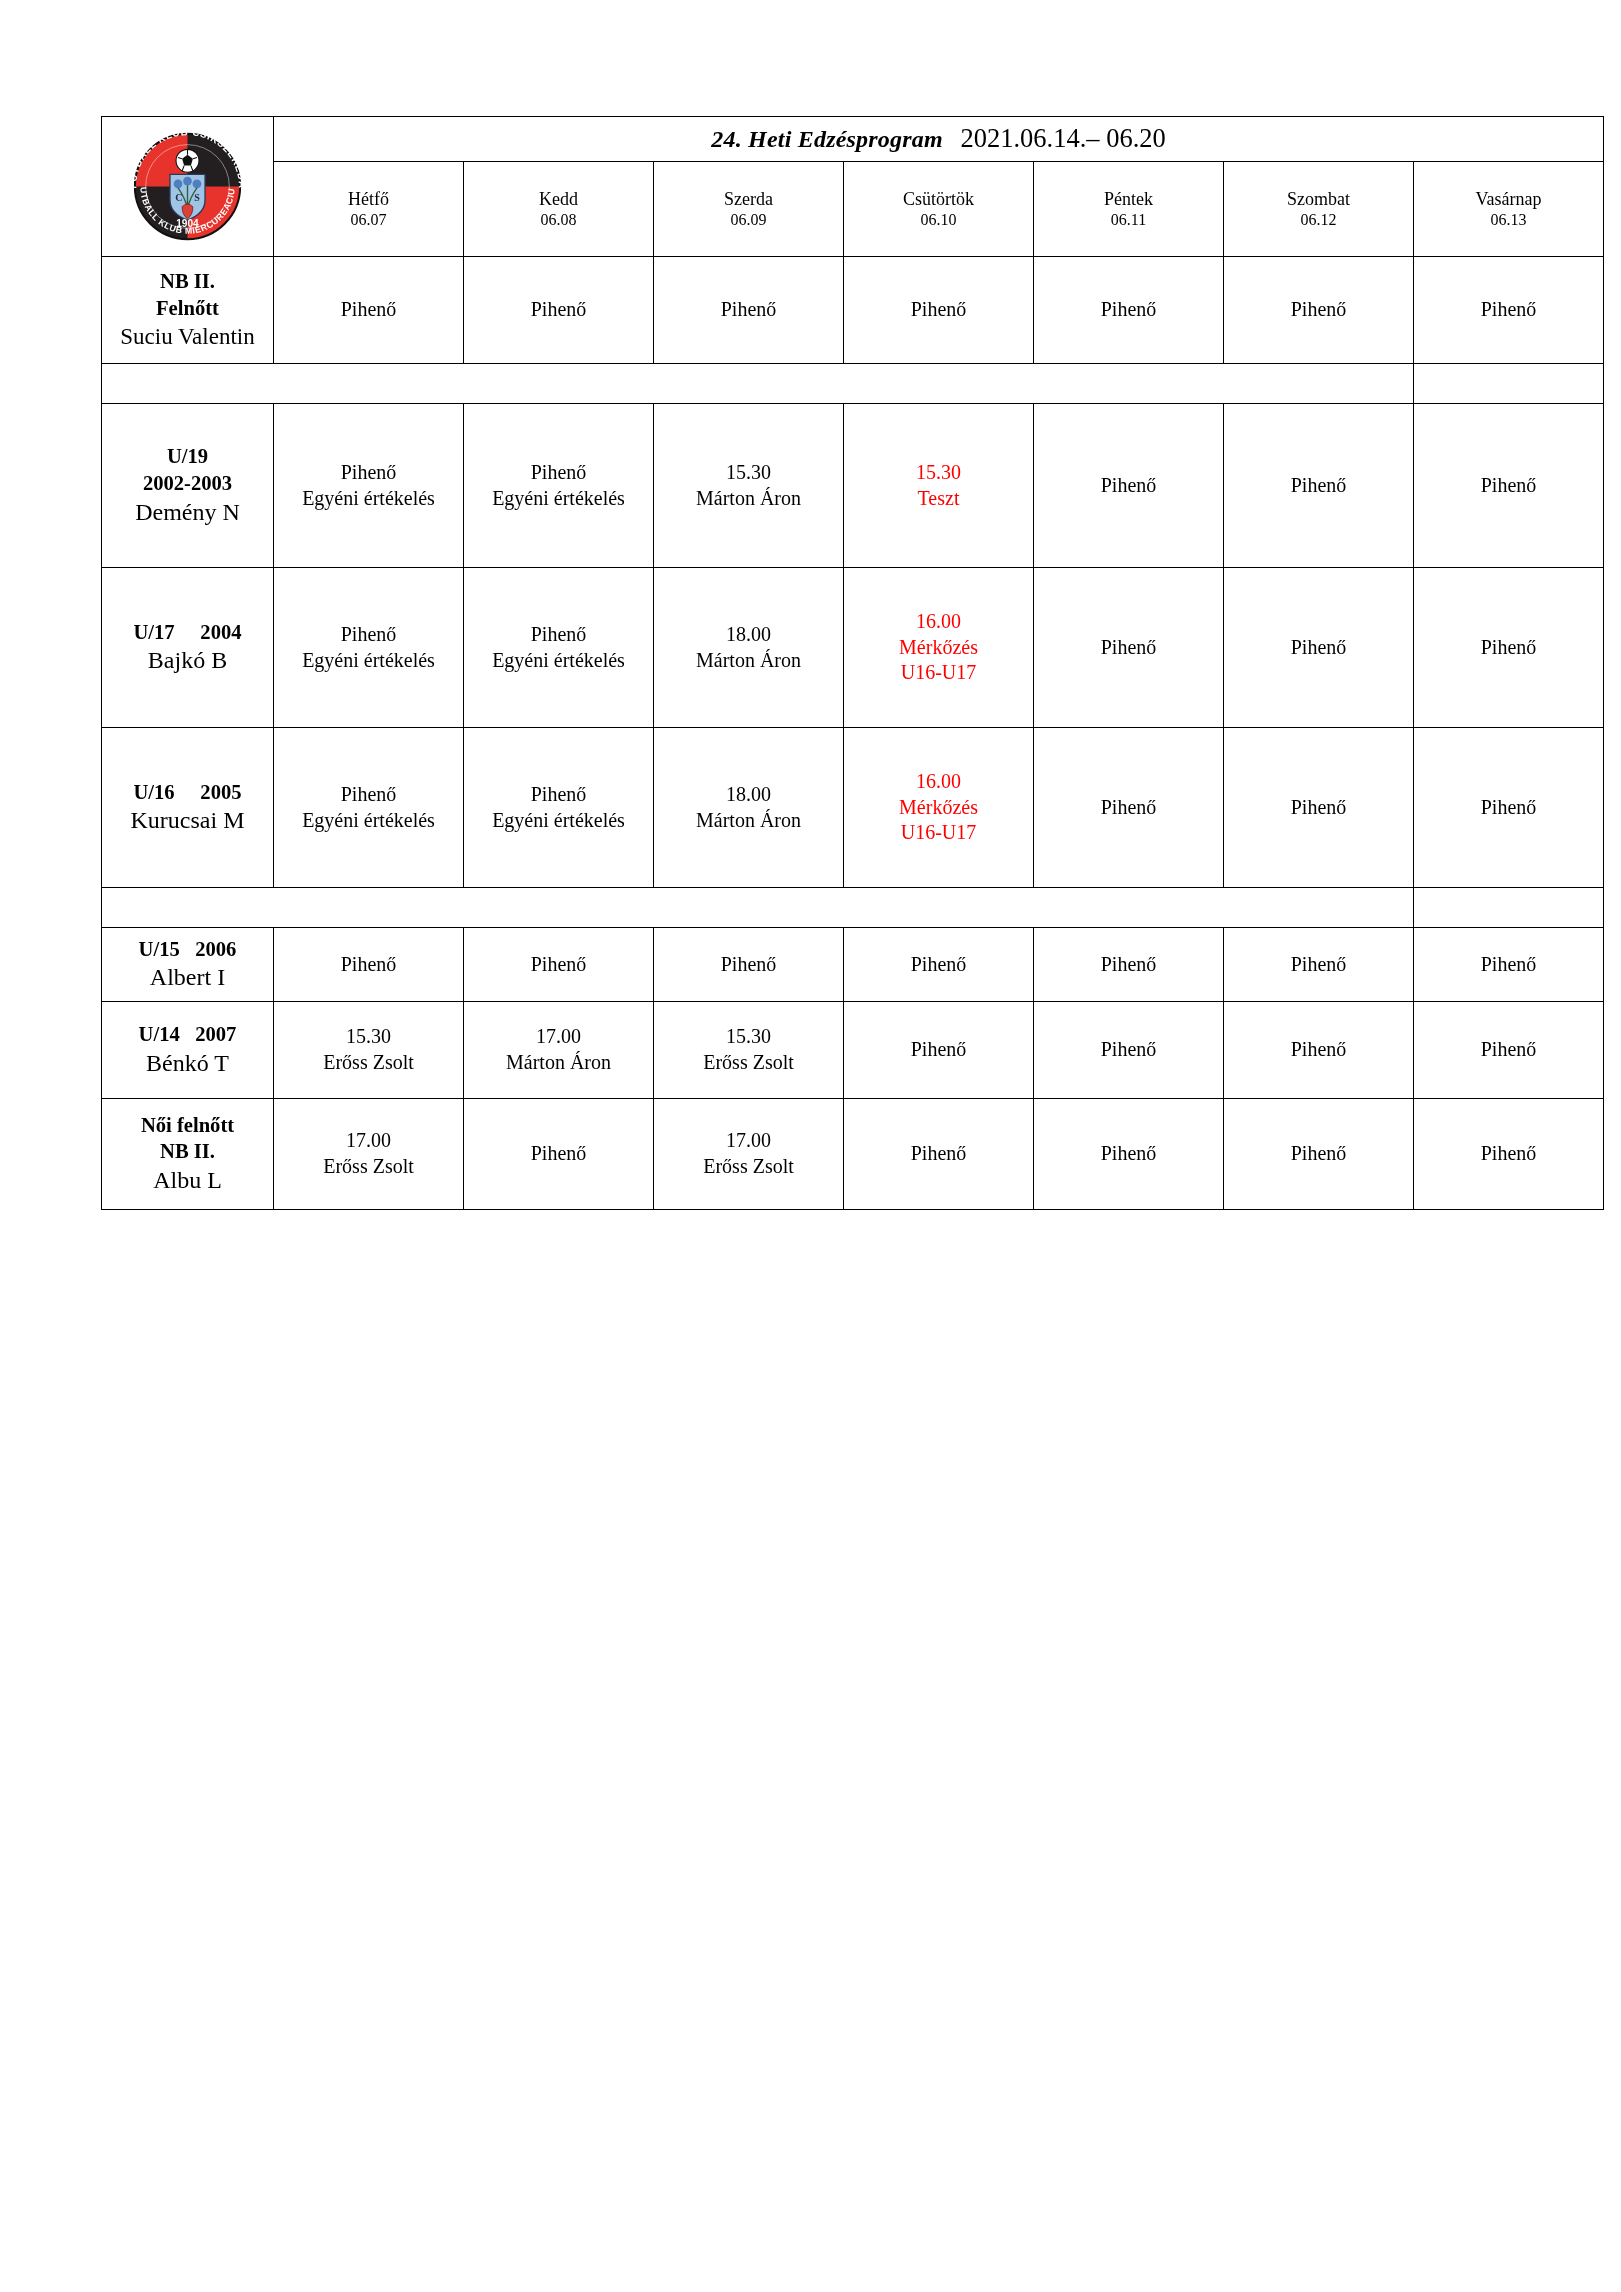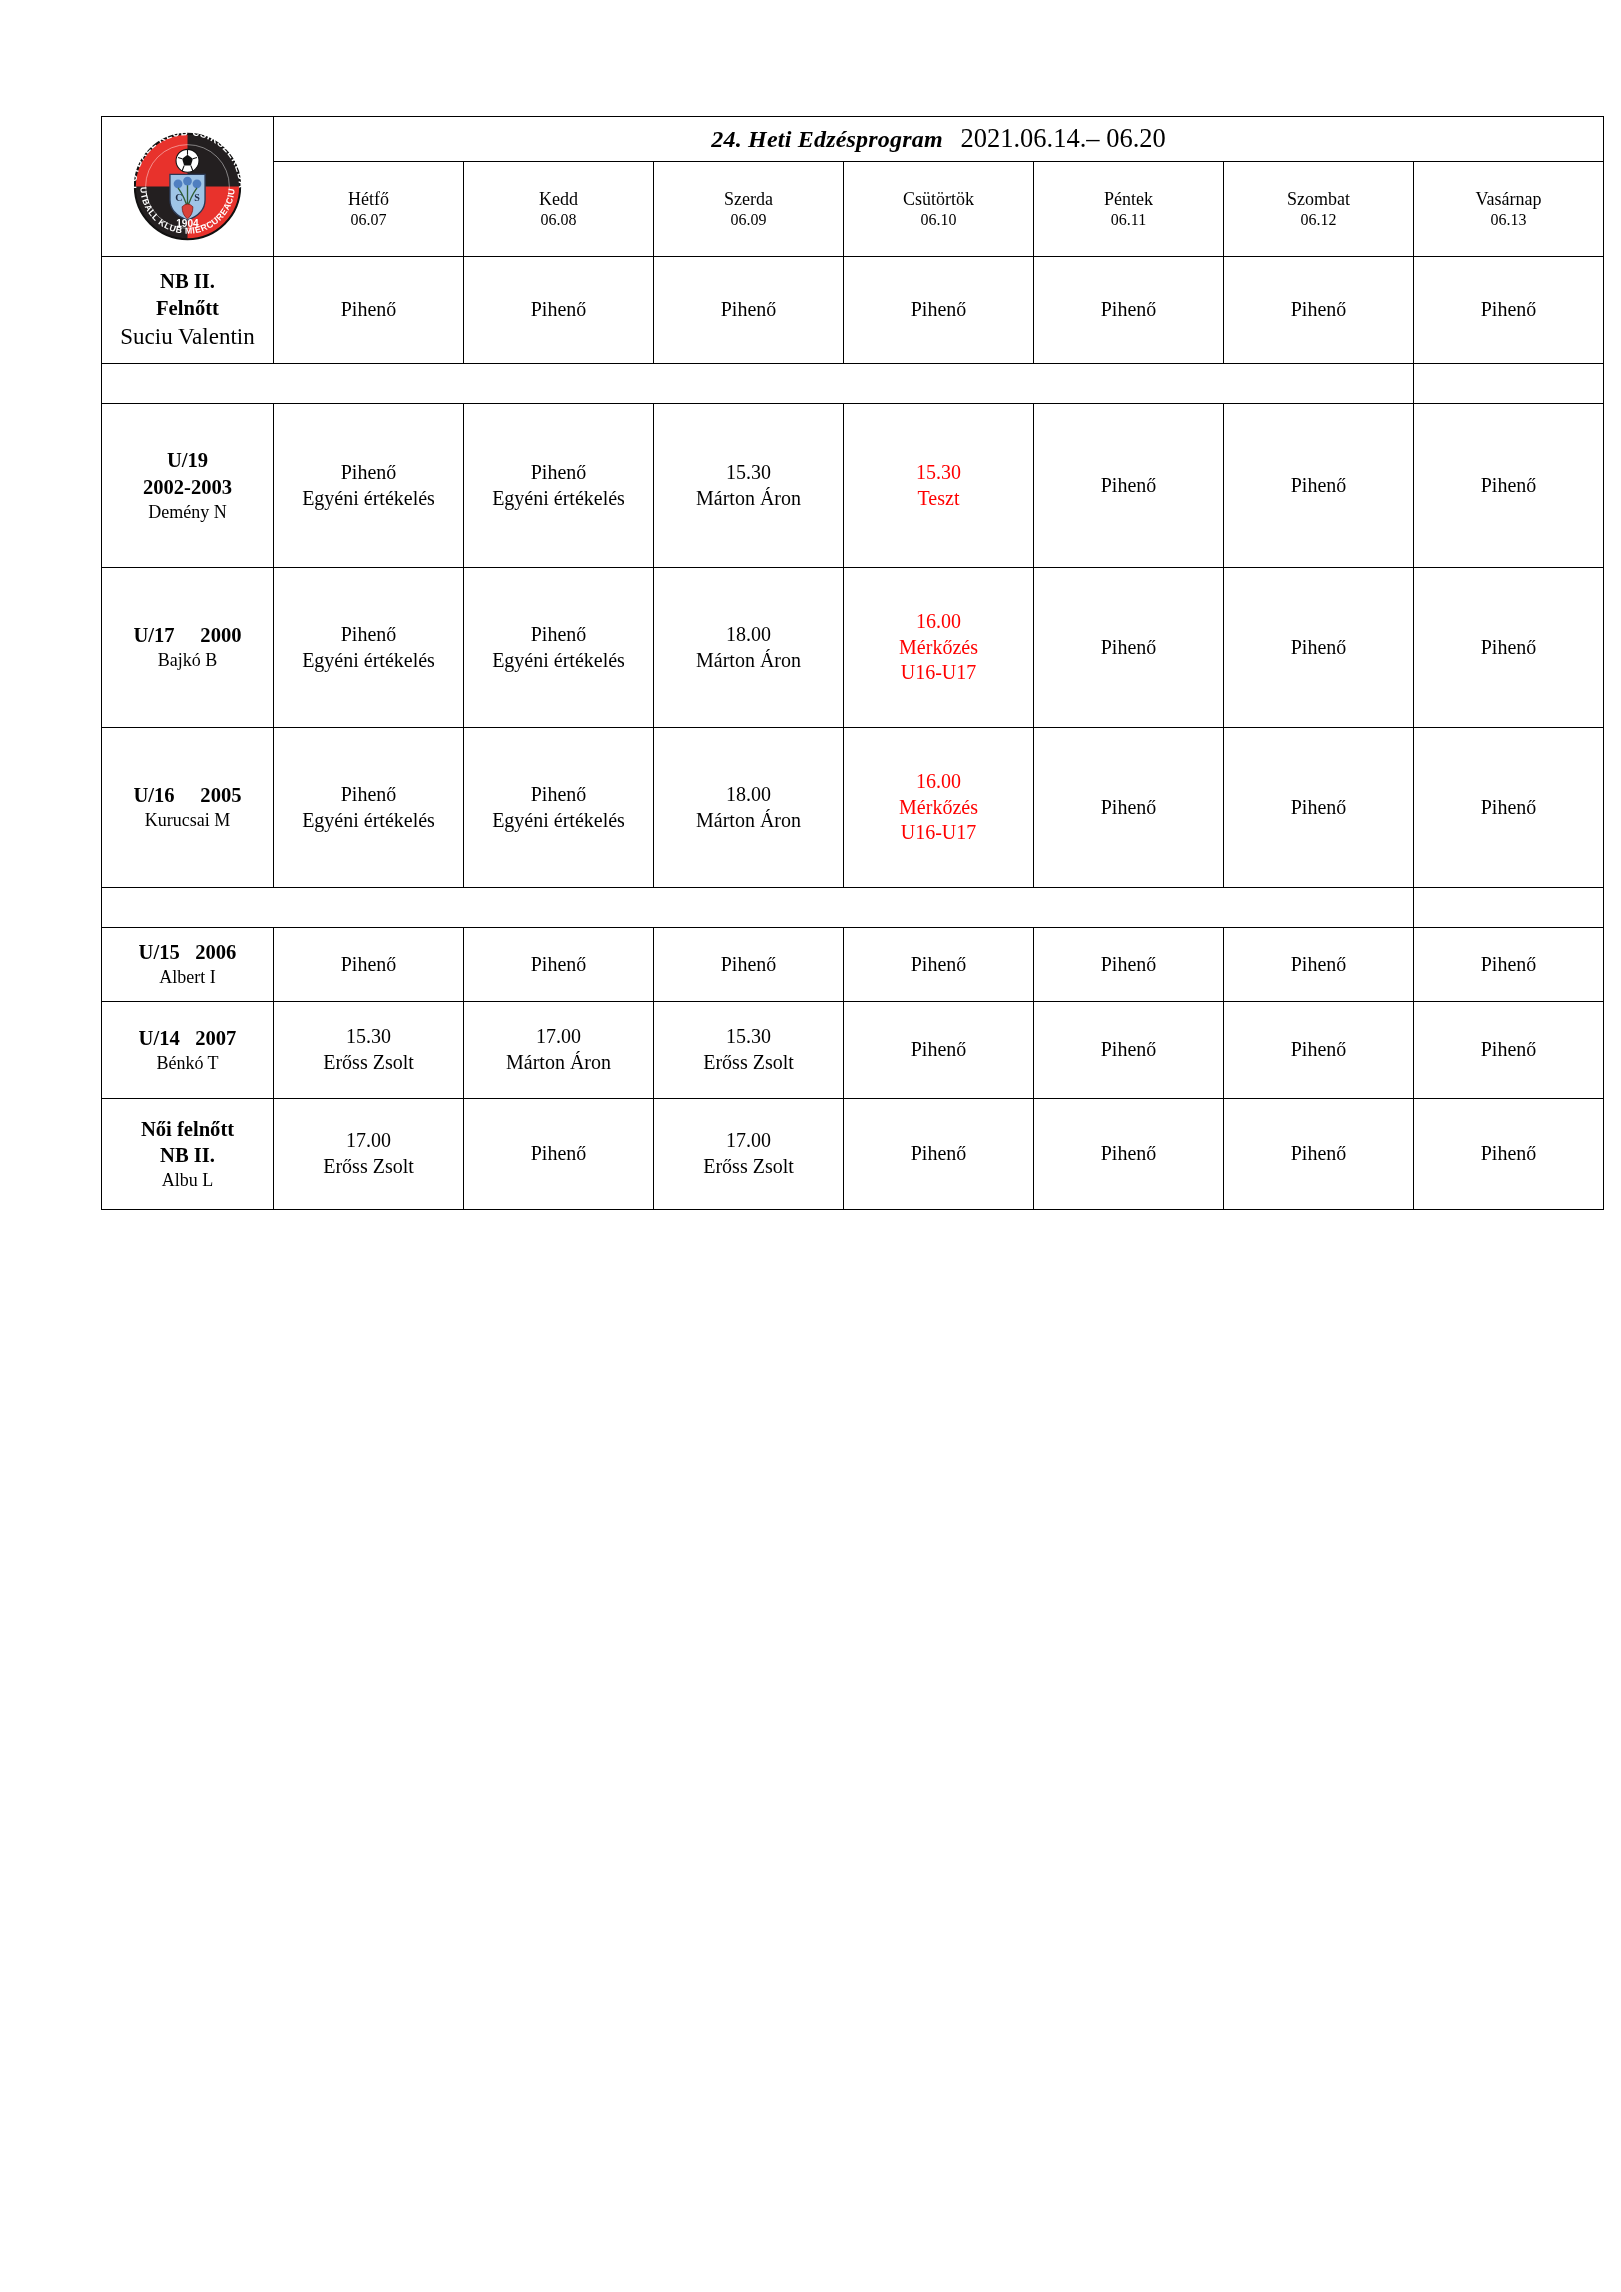--- a/index.html
+++ b/index.html
@@ -87,21 +87,21 @@
   
   .team-cell { padding: 3.9px 2px; }
   .team-title {
     font-weight: bold;
     font-size: 20.6px;
     line-height: 1.3;
     white-space: pre;
   }
   .team-sub {
     font-weight: normal;
-    font-size: 18px;
+    font-size: 24px;
     line-height: 1.3;
   }
   .cell-lines { white-space: pre-line; }
   .red { color: #ff0000; }
 
   
   .row-nb td      { height: 102px; }
   .row-spacer td  { height: 35px; }
   .row-u19 td     { height: 159px; }
   .row-u17 td     { height: 155px; }
@@ -268,21 +268,21 @@
             </td>
             <td>
               <div class="cell-lines">Pihenő</div>
             </td>
             <td>
               <div class="cell-lines">Pihenő</div>
             </td>
           </tr>
           <tr class="row-u17">
             <td class="team-cell">
-              <div class="team-title">U/17     2000</div>
+              <div class="team-title">U/17     2004</div>
               <div class="team-sub">Bajkó B</div>
             </td>
             <td>
               <div class="cell-lines">Pihenő
 Egyéni értékelés</div>
             </td>
             <td>
               <div class="cell-lines">Pihenő
 Egyéni értékelés</div>
             </td>

